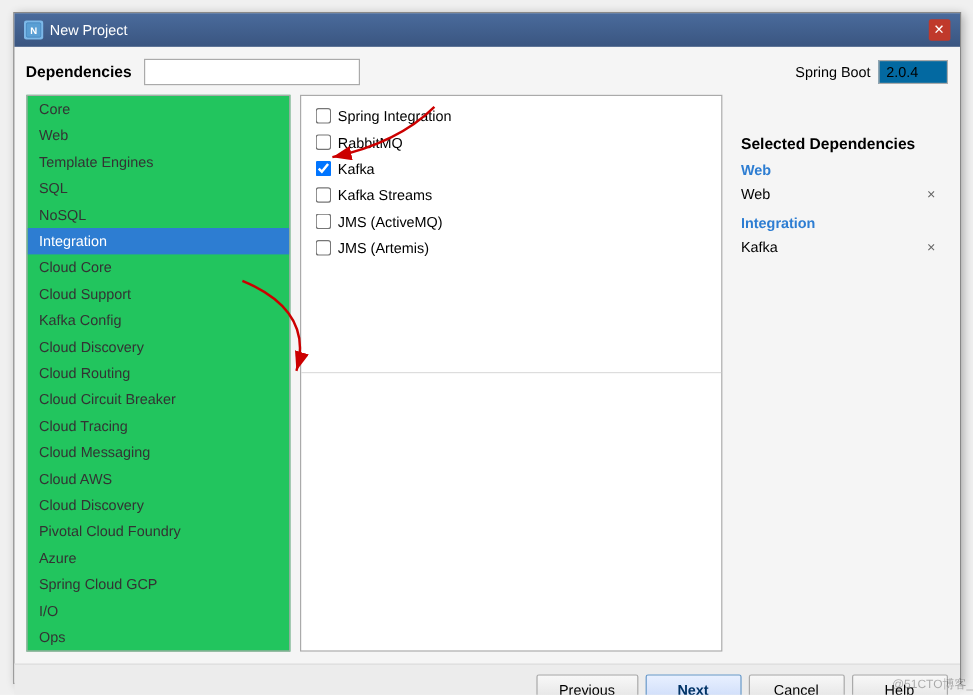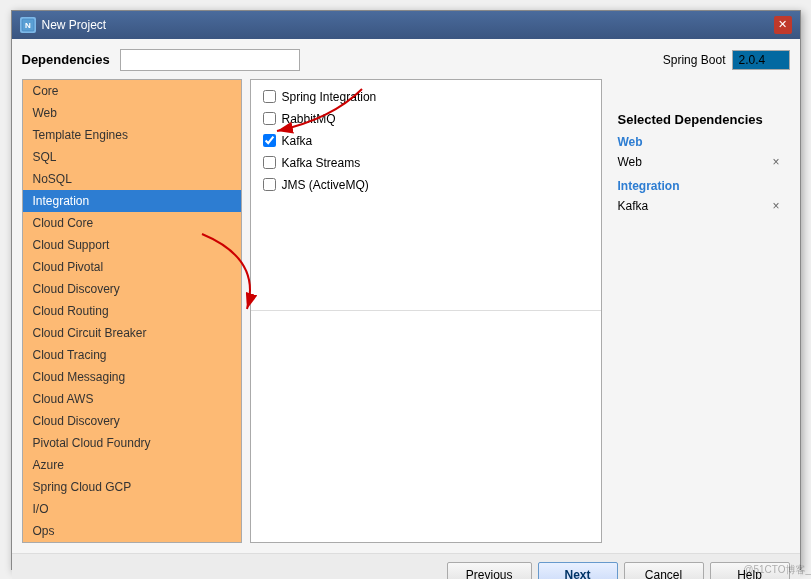--- a/index.html
+++ b/index.html
@@ -105,21 +105,21 @@
       cursor: pointer;
       position: relative;
     }
     .dropdown-wrapper {
       position: relative;
       display: inline-block;
     }
     .left-panel {
       width: 220px;
       border: 1px solid #aaa;
-      background: #fdba74;
+      background: #22c55e;
       overflow-y: auto;
       flex-shrink: 0;
     }
     .left-panel-item {
       padding: 4px 10px;
       cursor: pointer;
       font-size: 12px;
       color: #333;
       white-space: nowrap;
     }
@@ -282,21 +282,21 @@
 
       <div class="left-panel" id="left-panel-list">
       <div class="left-panel-item">Core</div>
           <div class="left-panel-item">Web</div>
           <div class="left-panel-item">Template Engines</div>
           <div class="left-panel-item">SQL</div>
           <div class="left-panel-item">NoSQL</div>
           <div class="left-panel-item active">Integration</div>
           <div class="left-panel-item">Cloud Core</div>
           <div class="left-panel-item">Cloud Support</div>
-          <div class="left-panel-item">Cloud Pivotal</div>
+          <div class="left-panel-item">Kafka Config</div>
           <div class="left-panel-item">Cloud Discovery</div>
           <div class="left-panel-item">Cloud Routing</div>
           <div class="left-panel-item">Cloud Circuit Breaker</div>
           <div class="left-panel-item">Cloud Tracing</div>
           <div class="left-panel-item">Cloud Messaging</div>
           <div class="left-panel-item">Cloud AWS</div>
           <div class="left-panel-item">Cloud Discovery</div>
           <div class="left-panel-item">Pivotal Cloud Foundry</div>
           <div class="left-panel-item">Azure</div>
           <div class="left-panel-item">Spring Cloud GCP</div>
@@ -319,20 +319,24 @@
               <span class="dep-label">Kafka</span>
             </div>
             <div class="dep-item">
               <input type="checkbox" style="">
               <span class="dep-label">Kafka Streams</span>
             </div>
             <div class="dep-item">
               <input type="checkbox" style="">
               <span class="dep-label">JMS (ActiveMQ)</span>
             </div>
+            <div class="dep-item">
+              <input type="checkbox" style="">
+              <span class="dep-label">JMS (Artemis)</span>
+            </div>
           </div>
         <div class="middle-bottom">
         </div>
       </div>
 
       <div class="right-panel">
         <div class="selected-title">Selected Dependencies</div>
         <div id="selected-sections">
             <div class="selected-section-title">Web</div>
             <div class="selected-item-row">

